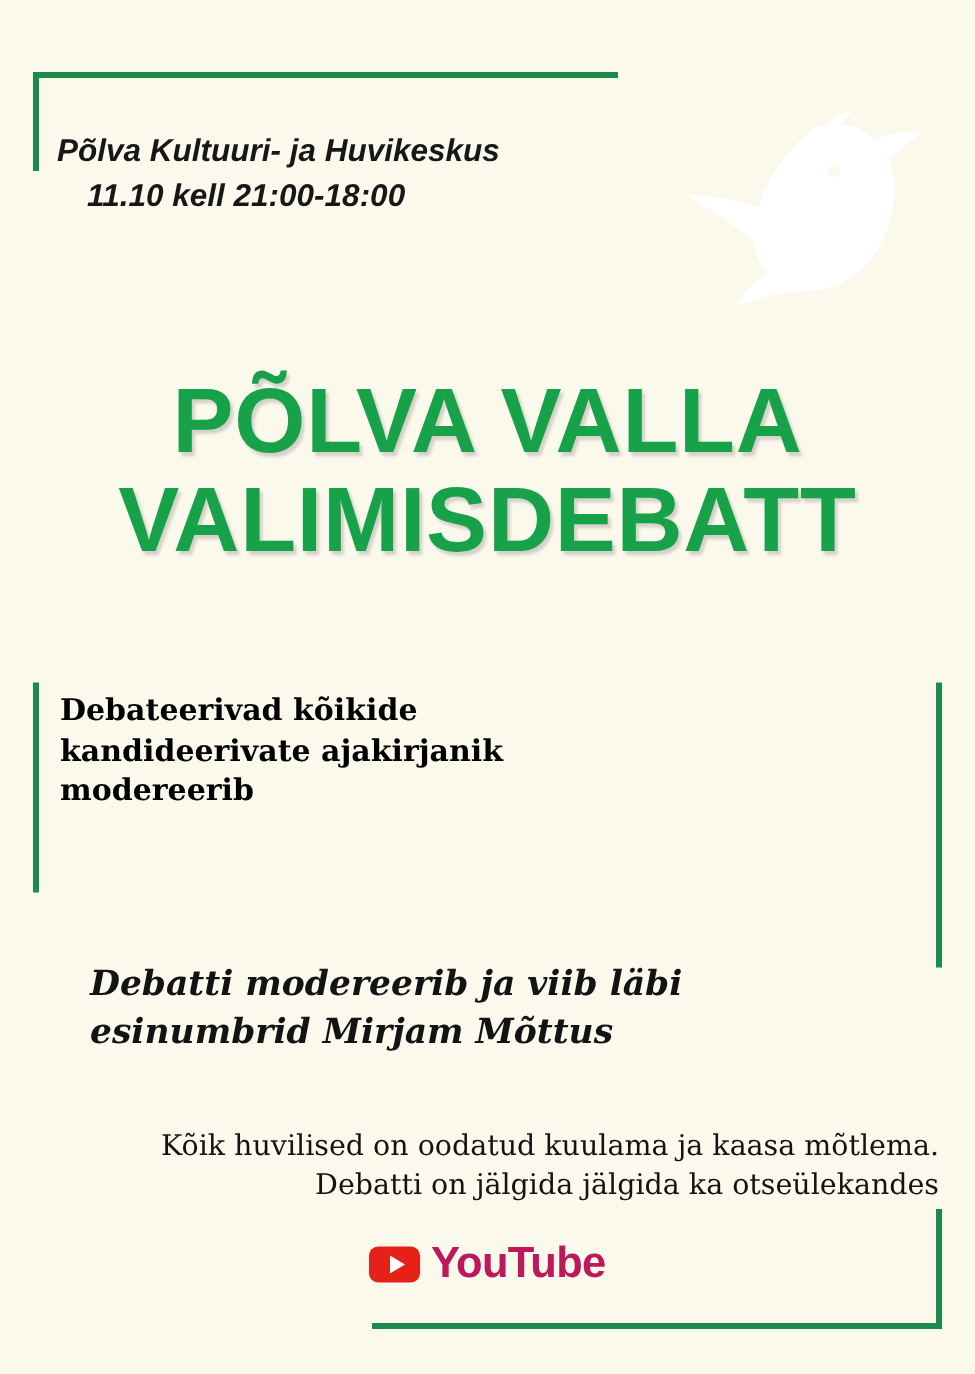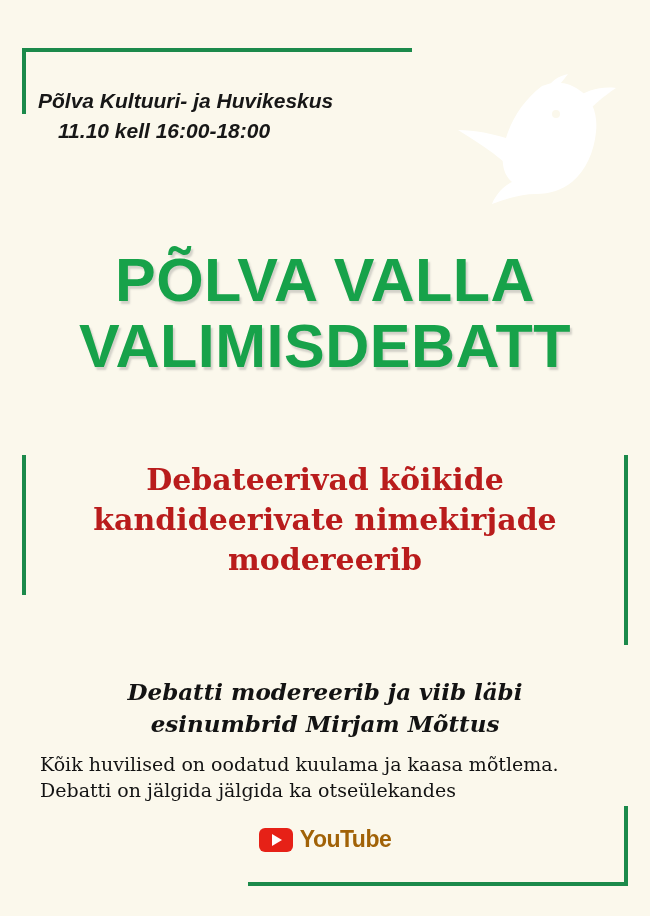--- a/index.html
+++ b/index.html
@@ -104,49 +104,47 @@
     letter-spacing: 0.5px;
     color: #17a24a;
     text-shadow: 2px 3px 2px rgba(120,120,120,0.30);
   }
 
   .subtitle {
     position: absolute;
     left: 40px;
     right: 40px;
     top: 460px;
-    text-align: center;
+    text-align: left;
     font-family: "DejaVu Serif", serif;
     font-weight: bold;
-    font-size: 30px;
+    font-size: 20px;
     line-height: 1.33;
-    color: #b91c1c;
+    color: #000000;
   }
 
   .moderator {
     position: absolute;
     left: 60px;
     right: 60px;
     top: 640px;
-    text-align: center;
     font-family: "DejaVu Serif", serif;
     font-style: italic;
     font-weight: bold;
     font-size: 23px;
     line-height: 1.38;
     color: #131313;
-    margin-top: 36px;
   }
 
   .note {
     position: absolute;
-    left: 40px;
+    left: 24px;
     right: 24px;
     top: 752px;
-    text-align: left;
+    text-align: right;
     font-family: "DejaVu Serif", serif;
     font-size: 19px;
     line-height: 1.35;
     color: #131313;
   }
 
   .youtube {
     position: absolute;
     left: 0;
     right: 0;
@@ -169,23 +167,23 @@
     width: 0;
     height: 0;
     border-left: 10px solid #ffffff;
     border-top: 6px solid transparent;
     border-bottom: 6px solid transparent;
     margin-left: 3px;
   }
   .yt-word {
     font-family: "Liberation Sans", sans-serif;
     font-weight: bold;
-    font-size: 23px;
+    font-size: 29px;
     letter-spacing: -0.5px;
-    color: #a16207;
+    color: #be185d;
   }
 </style>
 </head>
 <body>
 
 <div class="poster">
 
   <div class="line line-top"></div>
   <div class="line line-left-top"></div>
   <div class="line line-left-mid"></div>
@@ -196,31 +194,31 @@
   <svg class="bird" viewBox="0 0 170 150" aria-hidden="true">
     <path d="M96 16 C78 30 66 48 60 68 C54 88 56 104 66 112 C58 116 50 124 46 134 C62 128 76 124 90 124 C104 124 116 120 126 112 C140 100 148 82 150 62 C152 44 146 30 136 22 C124 12 110 10 96 16 Z" fill="#ffffff"></path>
     <path d="M126 30 C140 20 156 16 170 18 C158 26 146 36 136 48 C130 56 126 64 124 72 C120 58 122 42 126 30 Z" fill="#ffffff"></path>
     <path d="M66 70 C48 64 30 60 12 60 C28 70 44 80 58 92 C60 84 62 76 66 70 Z" fill="#ffffff"></path>
     <path d="M100 20 C104 12 112 6 122 4 C116 12 110 18 106 26 Z" fill="#ffffff"></path>
     <circle cx="110" cy="44" r="4" fill="#fbf8ec"></circle>
   </svg>
 
   <div class="venue">
     <div class="line1">Põlva Kultuuri- ja Huvikeskus</div>
-    <div class="line2">11.10 kell 16:00-18:00</div>
+    <div class="line2">11.10 kell 21:00-18:00</div>
   </div>
 
   <div class="title">
     <div>PÕLVA VALLA</div>
     <div>VALIMISDEBATT</div>
   </div>
 
   <div class="subtitle">
     <div>Debateerivad kõikide</div>
-    <div>kandideerivate nimekirjade</div>
+    <div>kandideerivate ajakirjanik</div>
     <div>modereerib</div>
   </div>
 
   <div class="moderator">
     <div>Debatti modereerib ja viib läbi</div>
     <div>esinumbrid Mirjam Mõttus</div>
   </div>
 
   <div class="note">
     <div>Kõik huvilised on oodatud kuulama ja kaasa mõtlema.</div>

